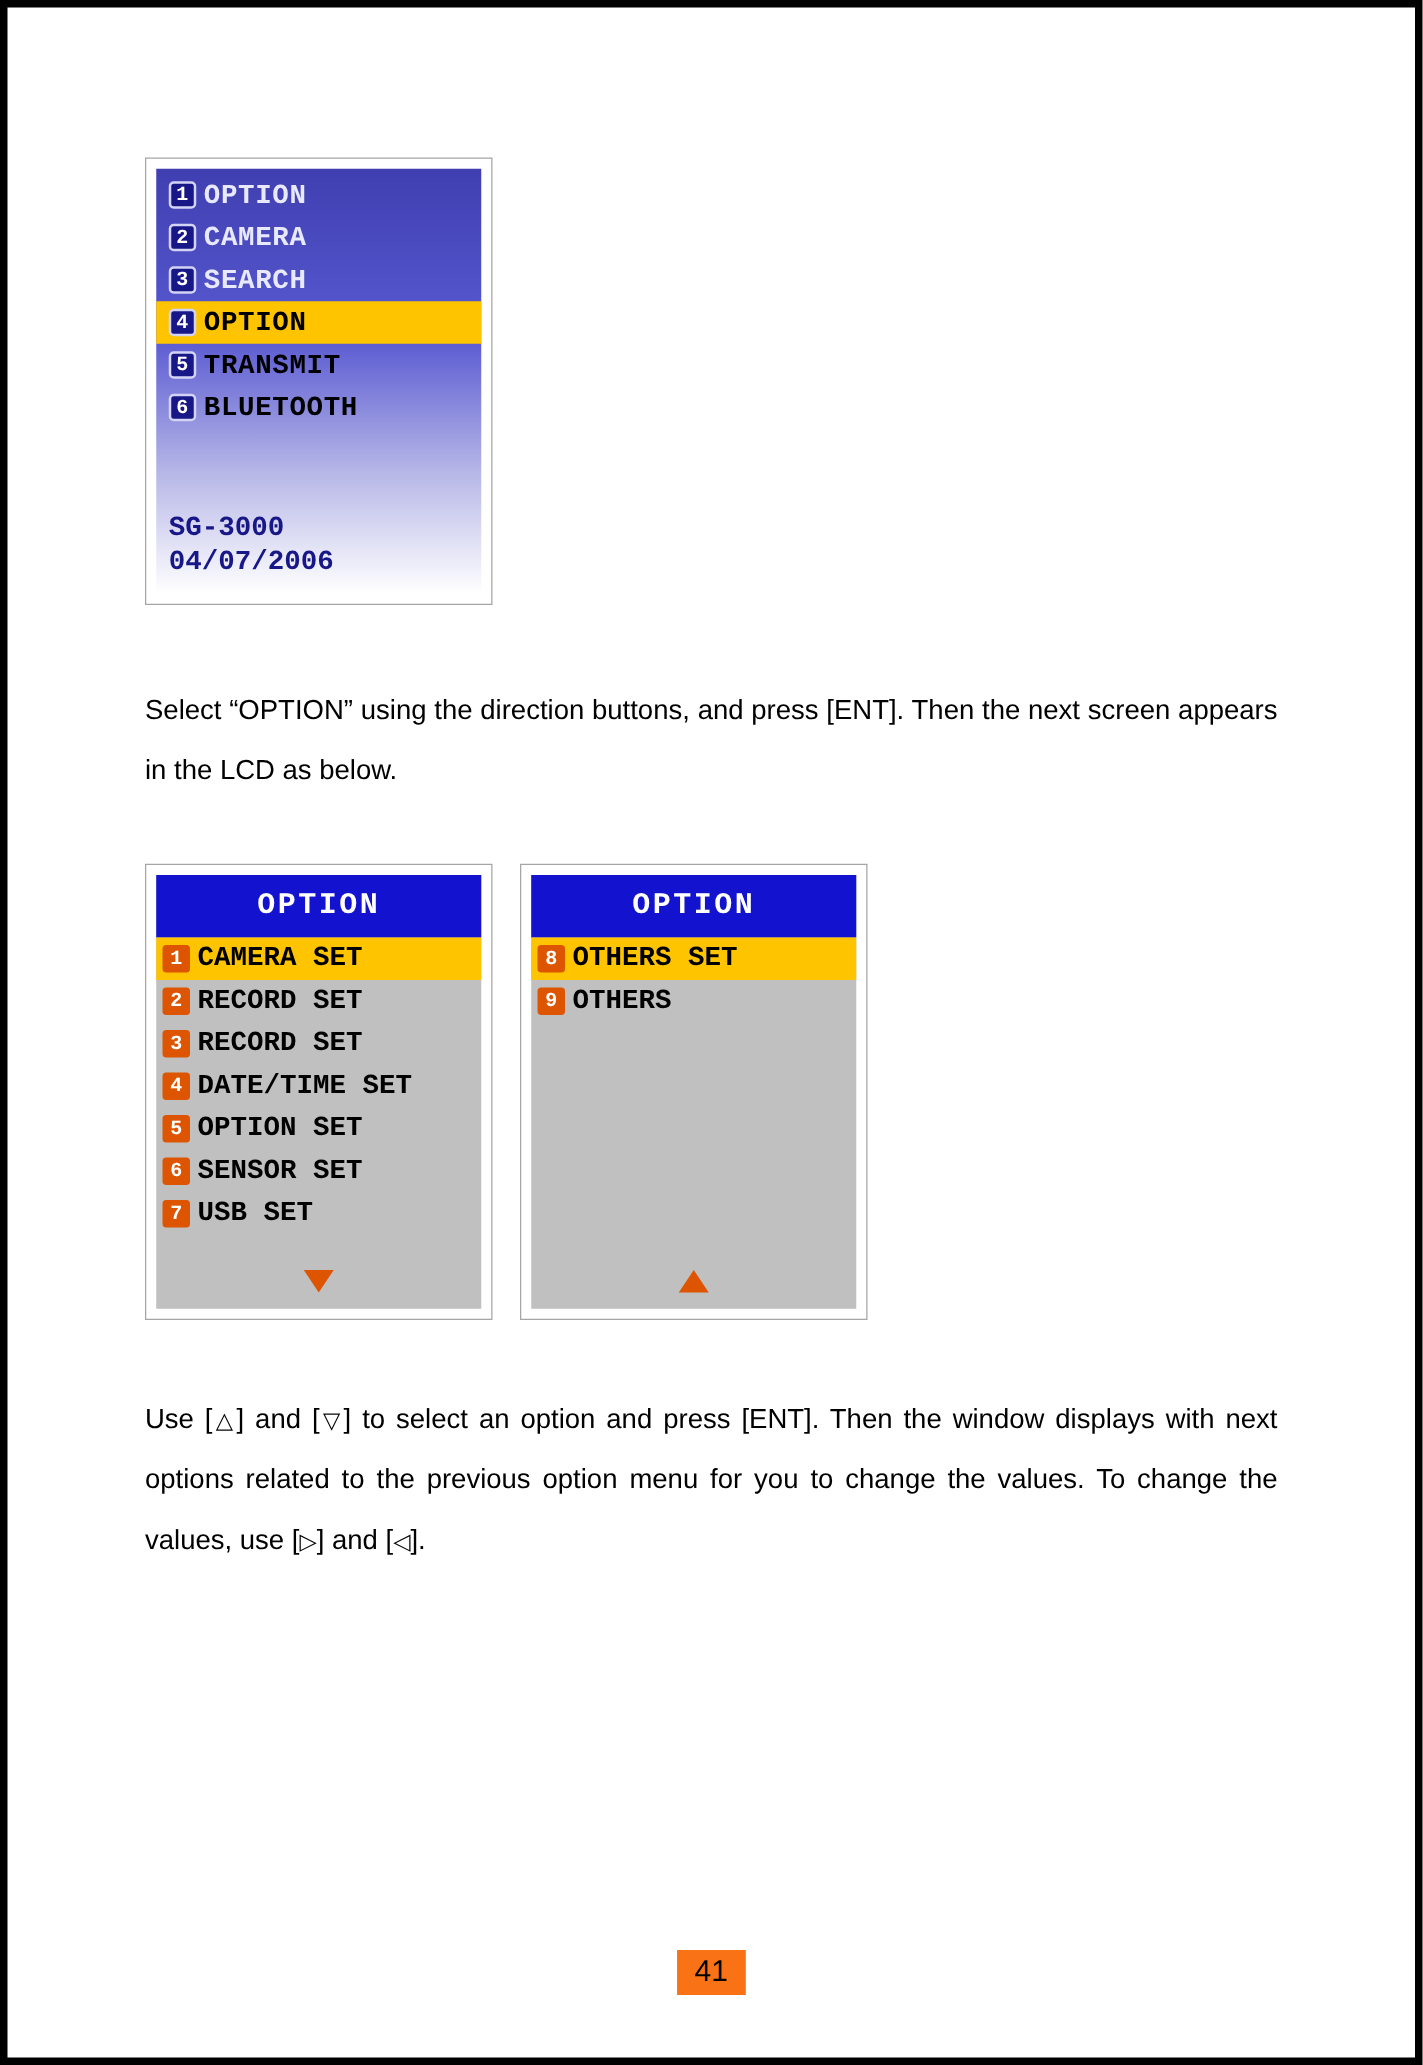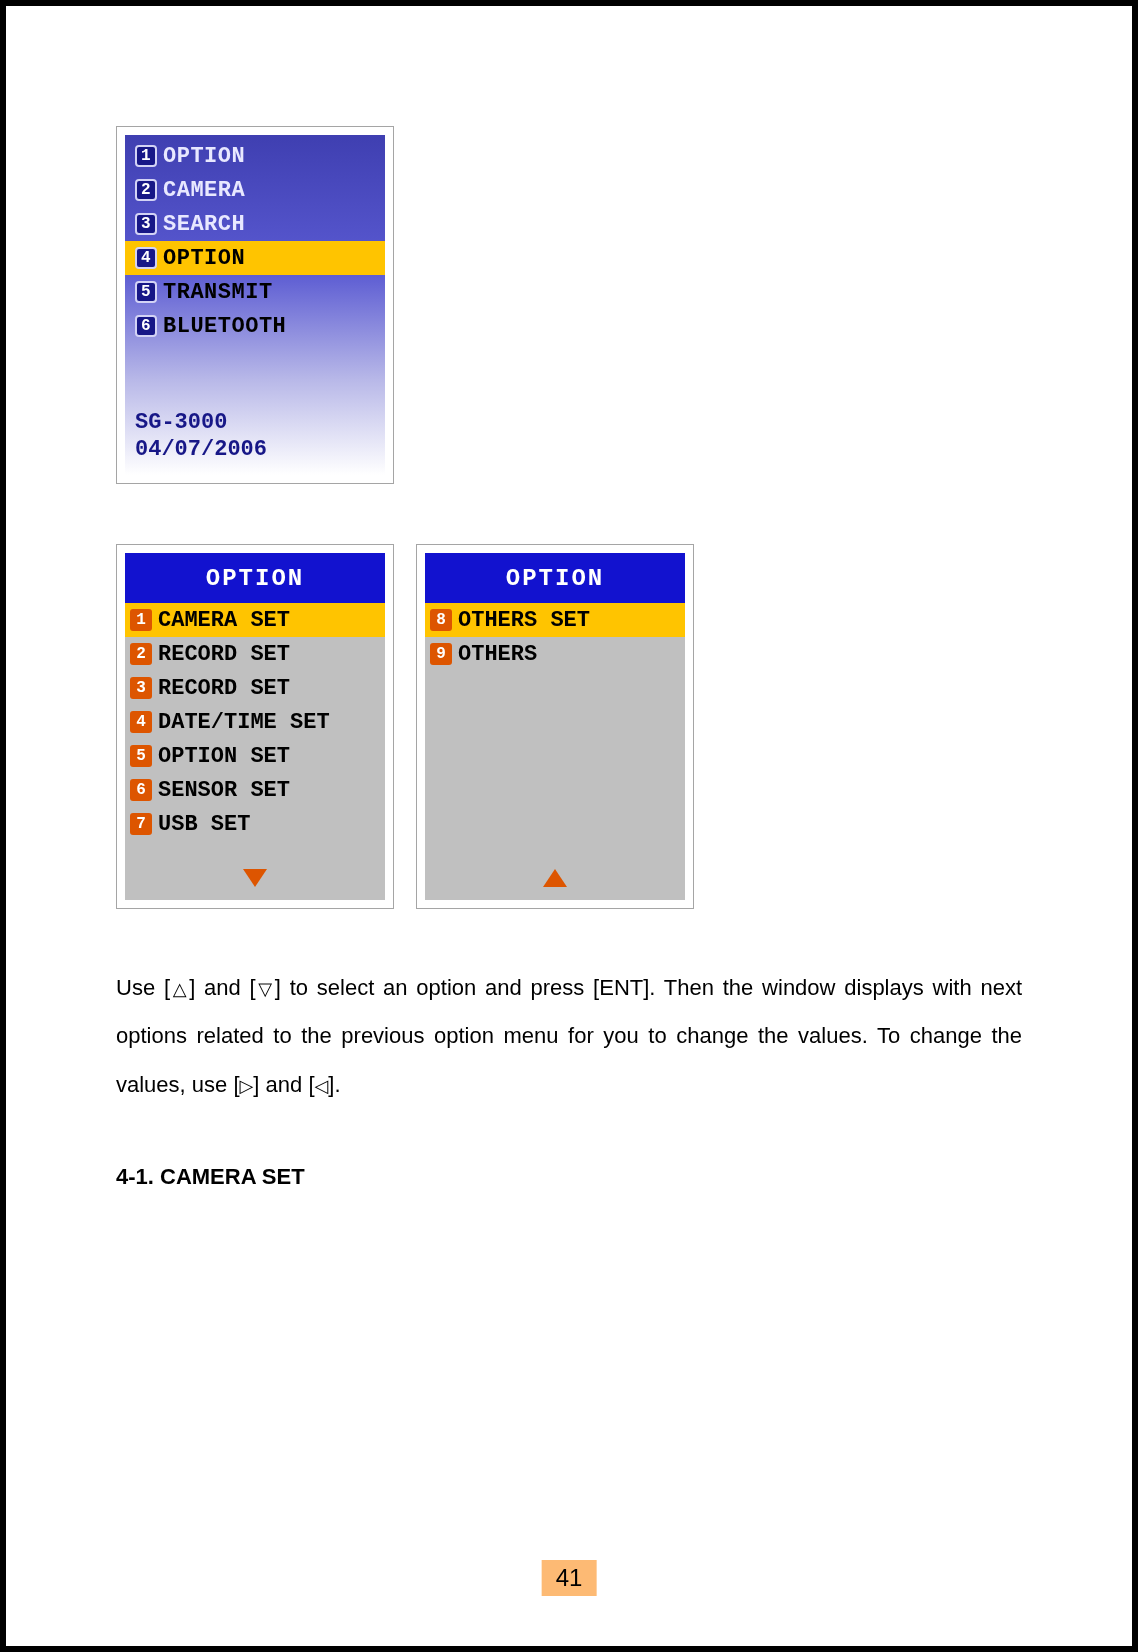--- a/index.html
+++ b/index.html
@@ -149,21 +149,21 @@
   .arrow-up-hollow, .arrow-down-hollow, .arrow-left-hollow, .arrow-right-hollow {
     font-size: 18px;
   }
 
   
   .page-num {
     position: absolute;
     bottom: 50px;
     left: 50%;
     transform: translateX(-50%);
-    background: #fdba74;
+    background: #f97316;
     padding: 4px 14px;
     font-size: 24px;
   }
 </style>
 </head>
 <body>
 
 <div class="page">
   <div class="content">
 
@@ -195,20 +195,21 @@
               <span class="lbl-black">BLUETOOTH</span>
             </div>
           </div>
         <div class="mm-info">
           <div>SG-3000</div>
           <div>04/07/2006</div>
         </div>
       </div>
     </div>
 
+    <div class="para">Select “OPTION” using the direction buttons, and press [ENT]. Then the next screen appears in the LCD as below.</div>
 
     <div class="opt-row">
       <div class="opt-lcd">
         <div class="opt-inner">
           <div class="opt-title">OPTION</div>
           <div class="opt-list" id="opt-left-list">
               <div class="opt-item sel">
                 <span class="num">1</span>
                 <span>CAMERA SET</span>
               </div>
@@ -255,18 +256,17 @@
             </div>
           <div class="opt-arrow"><span class="tri-up"></span></div>
         </div>
       </div>
     </div>
 
     <div class="para">
       <span>Use [</span><span class="arrow-up-hollow">△</span><span>] and [</span><span class="arrow-down-hollow">▽</span><span>] to select an option and press [ENT]. Then the window displays with next options related to the previous option menu for you to change the values. To change the values, use [</span><span class="arrow-right-hollow">▷</span><span>] and [</span><span class="arrow-left-hollow">◁</span><span>].</span>
     </div>
 
-    <div class="heading">4-1. CAMERA SET</div>
 
   </div>
 
   <div class="page-num">41</div>
 </div>
 
 </body></html>

